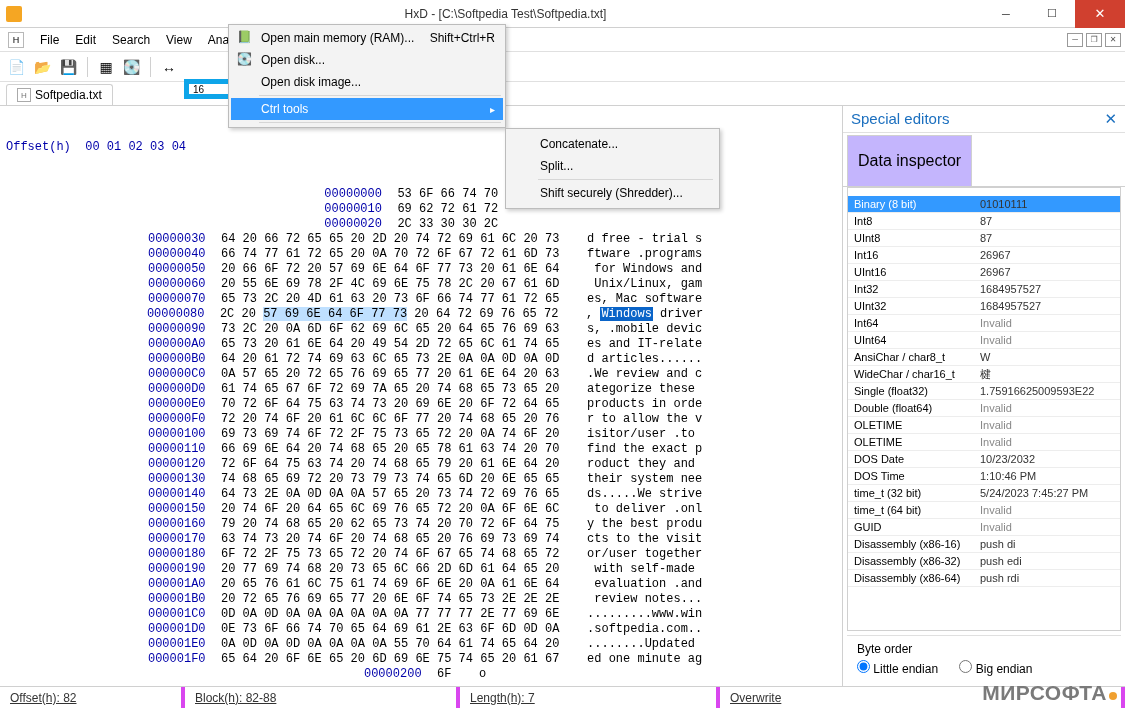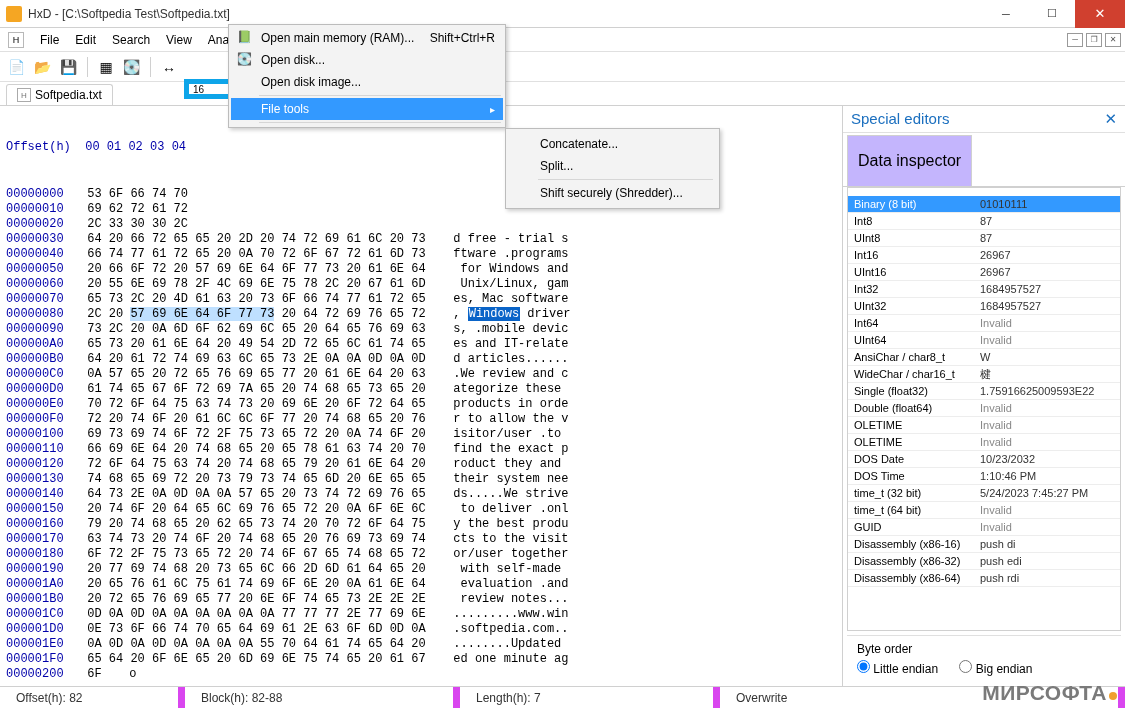--- a/index.html
+++ b/index.html
@@ -1,19 +1,19 @@
 <!DOCTYPE html>
 <html><head>
 <meta charset="utf-8">
 <style>
 * { margin: 0; padding: 0; box-sizing: border-box; }
 body { font-family: "Segoe UI", Tahoma, sans-serif; font-size: 12px; background: #fff; overflow: hidden; width: 1125px; height: 708px; position: relative; }
 .titlebar { height: 28px; background: #fff; display: flex; align-items: center; border-bottom: 1px solid #d0d0d0; }
 .titlebar .icon { width: 16px; height: 16px; margin: 0 6px; background: #f5a623; border-radius: 2px; }
-.titlebar .title { flex: 1; color: #333; font-size: 12px; }
+.titlebar .title { flex: 1; text-align: center; color: #333; font-size: 12px; }
 .winbtns { display: flex; }
 .winbtn { width: 46px; height: 28px; display: flex; align-items: center; justify-content: center; font-size: 11px; color: #333; }
 .winbtn.close { background: #d0402f; color: #fff; width: 50px; }
 .winbtn.min::before { content: "─"; }
 .winbtn.max::before { content: "☐"; }
 .winbtn.close::before { content: "✕"; font-size: 13px; }
 .menubar { height: 24px; display: flex; align-items: center; padding: 0 8px; border-bottom: 1px solid #e0e0e0; position: relative; }
 .menubar .mico { width: 16px; height: 16px; margin-right: 8px; background: #fff; border: 1px solid #b8b8b8; display:flex;align-items:center;justify-content:center; font-size:9px;}
 .menubar .menu-item { padding: 3px 8px; cursor: default; }
 .menubar .menu-item.active { background: #39f; color: #fff; }
@@ -22,41 +22,41 @@
 .toolbar { height: 30px; display: flex; align-items: center; padding: 2px 6px; gap: 4px; border-bottom: 1px solid #e0e0e0; }
 .toolbar .tbtn { width: 22px; height: 22px; display: flex; align-items: center; justify-content: center; font-size: 14px; }
 .toolbar .sep { width: 1px; height: 20px; background: #d0d0d0; margin: 0 3px; }
 .toolbar input.bytewidth { width: 50px; height: 20px; border: 5px solid #0ea5e9; padding: 0 4px; font-size: 10px; margin-top: 45px; }
 .filetabs { height: 24px; display: flex; align-items: flex-end; padding: 0 6px; border-bottom: 1px solid #d0d0d0; background:#fff;}
 .filetab { padding: 3px 10px; border: 1px solid #d0d0d0; border-bottom: none; background: #fff; display: flex; align-items: center; gap: 4px; font-size: 12px; border-top-left-radius:3px;border-top-right-radius:3px;}
 .filetab .fico { width: 14px; height: 14px; background:#fff;border:1px solid #aaa;font-size:8px;display:flex;align-items:center;justify-content:center;color:#777;}
 .mainrow { display: flex; height: calc(708px - 28px - 24px - 30px - 24px - 22px); }
 .hexarea { flex: 1; font-family: "Courier New", monospace; font-size: 12px; line-height: 15px; padding: 4px 6px; overflow: hidden; color: #000; position: relative; white-space: pre; }
 .hex-header { color: #0000aa; margin-bottom: 2px; white-space: pre; }
-.hexrow { white-space: pre; }
+.hexrow { white-space: pre; text-align: center; }
 .hexrow .off { color: #0000aa; display: inline-block; width: 74px; }
 .hexrow .hex { display: inline; letter-spacing: 0; }
 .hexrow .ascii { display: inline-block; padding-left: 6px; }
 .hexsel { background: #bfe0ff; }
 .ascsel { background: #0a64c8; color: #fff; padding:0 1px;}
 .sidepanel { width: 283px; border-left: 1px solid #d0d0d0; display: flex; flex-direction: column; }
 .sp-title { padding: 4px 8px; color: #1b6fbf; font-size: 15px; border-bottom: 1px solid #e0e0e0; display: flex; justify-content: space-between; }
 .sp-tabs { display: flex; border-bottom: 1px solid #d0d0d0; }
 .sp-tab { padding: 16px 10px; border: 1px solid #d0d0d0; border-bottom: none; background: #c4b5fd; margin-left: 4px; margin-top:2px; font-size:16px; }
 .inspector { flex: 1; overflow: hidden; border: 1px solid #d0d0d0; margin: 0 4px; }
 .insp-row { display: flex; height: 17px; align-items: center; border-bottom: 1px solid #ededed; font-size: 11px; }
 .insp-row .k { width: 128px; padding-left: 6px; }
 .insp-row .v { flex: 1; padding-left: 4px; color: #333; }
 .insp-row.hl { background: #3399ff; color: #fff; margin-top: 8px; }
 .insp-row .v.inv { color: #888; }
 .byteorder { padding: 6px 10px; border-top: 1px solid #e0e0e0; margin: 4px; }
 .byteorder .lbl { margin-bottom: 4px; display:block;}
 .byteorder label { margin-right: 18px; font-size:12px;}
 .statusbar { height: 22px; border-top: 1px solid #d0d0d0; display: flex; align-items: center; font-size: 12px; color: #333; }
-.statusbar .cell { padding: 0 16px; border-right: 7px solid #d946ef; height: 100%; display: flex; align-items: center; }
+.statusbar .cell { padding: 0 10px; border-right: 4px solid #d946ef; height: 100%; display: flex; align-items: center; text-decoration: underline; }
 .watermark { position: absolute; right: 8px; bottom: 3px; font-size: 21px; font-weight: bold; color: #7a7a7a; letter-spacing: 0.5px; font-family: Arial, sans-serif; }
 .watermark .dot { display:inline-block; width:8px;height:8px;background:#f0a030;border-radius:50%;margin-left:2px;vertical-align:baseline;}
 
 .dropdown { position: absolute; top: 24px; left: 228px; background: #f3f3f3; border: 1px solid #bcbcbc; box-shadow: 2px 2px 4px rgba(0,0,0,.2); width: 278px; z-index: 10; padding:2px;}
 .dropdown .dditem { padding: 4px 8px 4px 30px; font-size: 12px; display: flex; justify-content: space-between; align-items:center; position:relative;}
 .dropdown .dditem .ddico{position:absolute;left:6px;width:16px;height:16px;font-size:12px;}
 .dropdown .dditem.highlight { background: #3399ff; color: #fff; }
 .dropdown .dditem .arrow::after{content:"▸";font-size:10px;}
 .dropdown .ddsep { height: 1px; background: #d6d6d6; margin: 2px 2px 2px 28px; }
 .submenu { position: absolute; top: 128px; left: 505px; background: #f3f3f3; border: 1px solid #bcbcbc; box-shadow: 2px 2px 4px rgba(0,0,0,.2); width: 215px; z-index: 11; padding:4px;}
@@ -109,21 +109,21 @@
       <span class="ddico">💽</span>
       <span>Open disk...</span>
     </div>
     <div class="dditem">
       <span class="ddico"></span>
       <span>Open disk image...</span>
     </div>
     <div class="ddsep"></div>
     <div class="dditem highlight">
       <span class="ddico"></span>
-      <span>File tools</span>
+      <span>Ctrl tools</span>
       <span class="arrow"></span>
     </div>
     <div class="ddsep"></div>
   </div>
 
 <div class="submenu" id="ftsubmenu">
     <div class="dditem">Concatenate...</div>
     <div class="dditem">Split...</div>
     <div class="ddsep"></div>
     <div class="dditem">Shift securely (Shredder)...</div>

